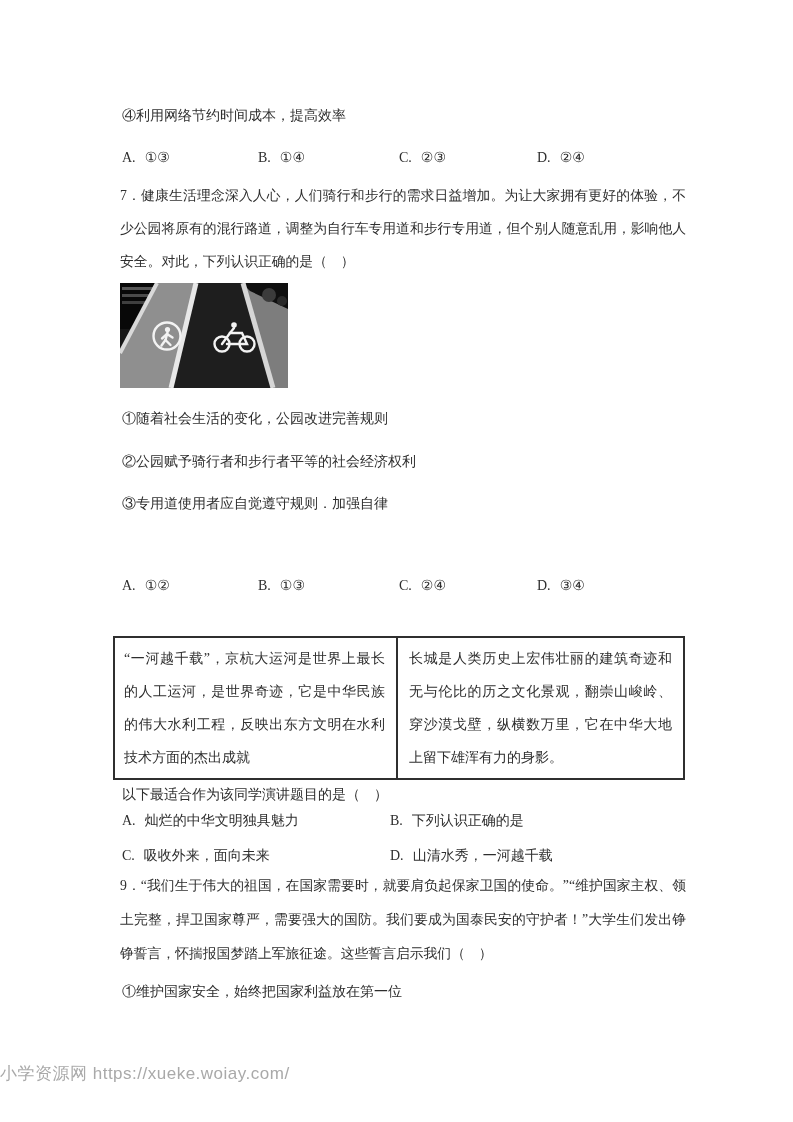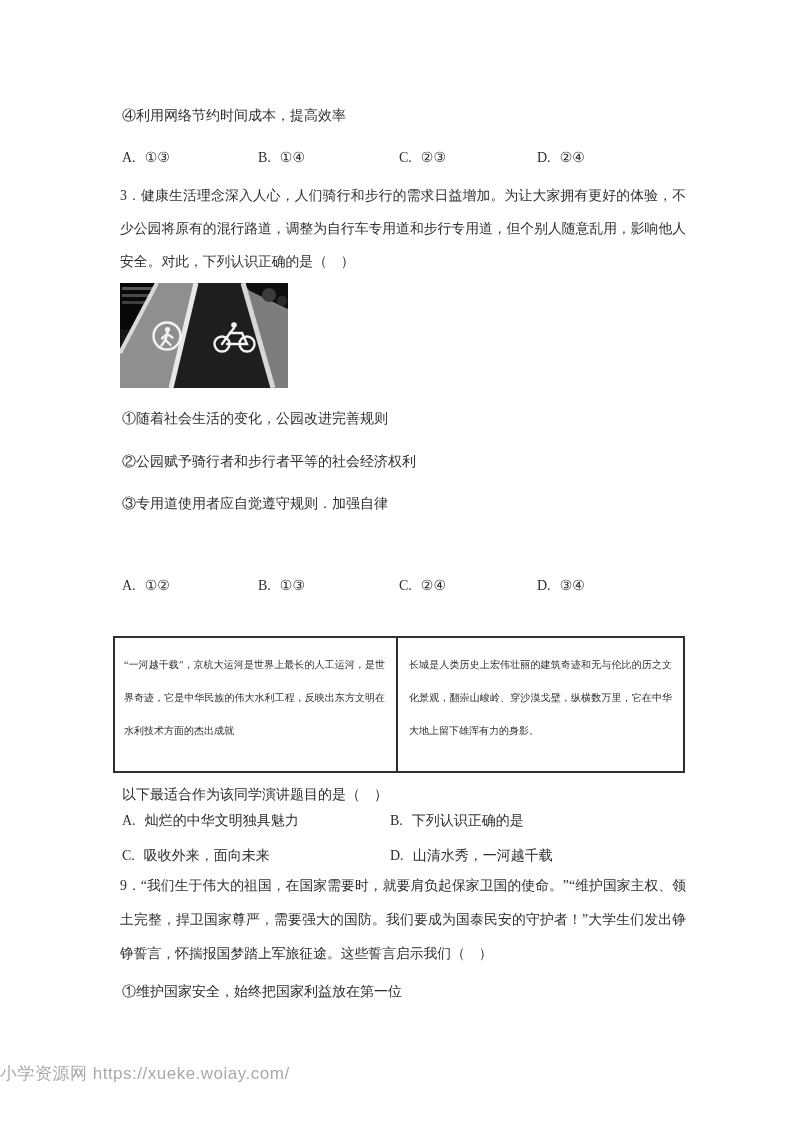--- a/index.html
+++ b/index.html
@@ -17,23 +17,23 @@
   }
   .choice { position:absolute; font-size:14px; line-height:20px; white-space:nowrap;text-align:right; }
   .choice .c-label { margin-right:9px; }
   .photo { position:absolute; }
   .photo svg { display:block; }
   .mat-table {
     position:absolute; display:flex; box-sizing:border-box;
     border:2px solid #2f2f2f; background:#fff;
   }
   .mat-cell {
-    box-sizing:border-box; font-size:10px; line-height:33px;
+    box-sizing:border-box; font-size:14px; line-height:33px;
     text-align:justify; text-justify:inter-character;
-    padding:10px 11px 4px 9px;
+    padding:4px 11px 4px 9px;
   }
   .mat-cell.left  { width:283px; border-right:2px solid #2f2f2f; }
   .mat-cell.right { flex:1; padding-left:11px; }
   .footer {
     position:absolute; left:0; top:1062px; width:793px; text-align:left;
     font-family:"Liberation Sans","DejaVu Sans",sans-serif;
     font-size:17px; letter-spacing:0.5px; color:#a9a9a9;
   }
 </style>
 </head>
@@ -49,21 +49,21 @@
   <span class="choice" style="left:258px; top:148px">
     <span class="c-label">B.</span><span>①④</span>
   </span>
   <span class="choice" style="left:399px; top:148px">
     <span class="c-label">C.</span><span>②③</span>
   </span>
   <span class="choice" style="left:537px; top:148px">
     <span class="c-label">D.</span><span>②④</span>
   </span>
 
-  <div class="para" style="left:120px; top:179px; width:566px">3．健康生活理念深入人心，人们骑行和步行的需求日益增加。为让大家拥有更好的体验，不少公园将原有的混行路道，调整为自行车专用道和步行专用道，但个别人随意乱用，影响他人安全。对此，下列认识正确的是（　）</div>
+  <div class="para" style="left:120px; top:179px; width:566px">7．健康生活理念深入人心，人们骑行和步行的需求日益增加。为让大家拥有更好的体验，不少公园将原有的混行路道，调整为自行车专用道和步行专用道，但个别人随意乱用，影响他人安全。对此，下列认识正确的是（　）</div>
 
   <div class="photo" style="left:120px; top:283px; width:168px; height:105px">
     <svg viewBox="0 0 168 105" width="168" height="105">
       <rect width="168" height="105" fill="#161616"></rect>
       <polygon points="125,0 168,0 168,105 154,105" fill="#7d7d7d"></polygon>
       <polygon points="122,0 168,0 168,26 130,8" fill="#0f0f0f"></polygon>
       <circle cx="149" cy="12" r="7" fill="#3b3b3b"></circle>
       <circle cx="162" cy="18" r="5" fill="#2a2a2a"></circle>
       <rect x="0" y="0" width="36" height="46" fill="#080808"></rect>
       <rect x="2" y="4" width="31" height="3" fill="#565656"></rect>

